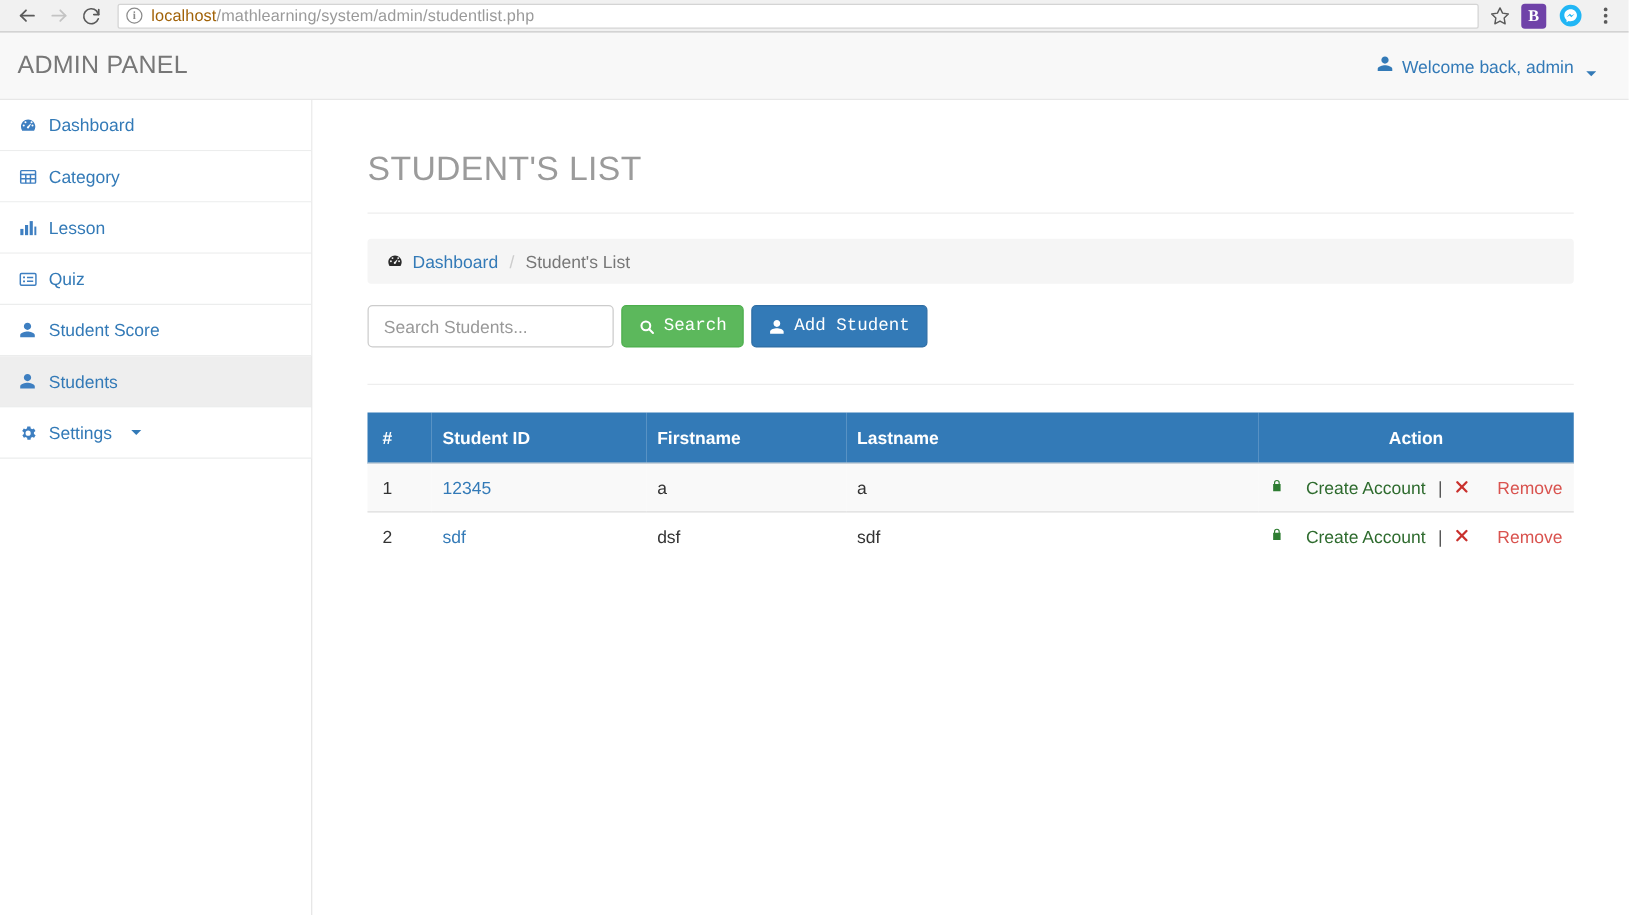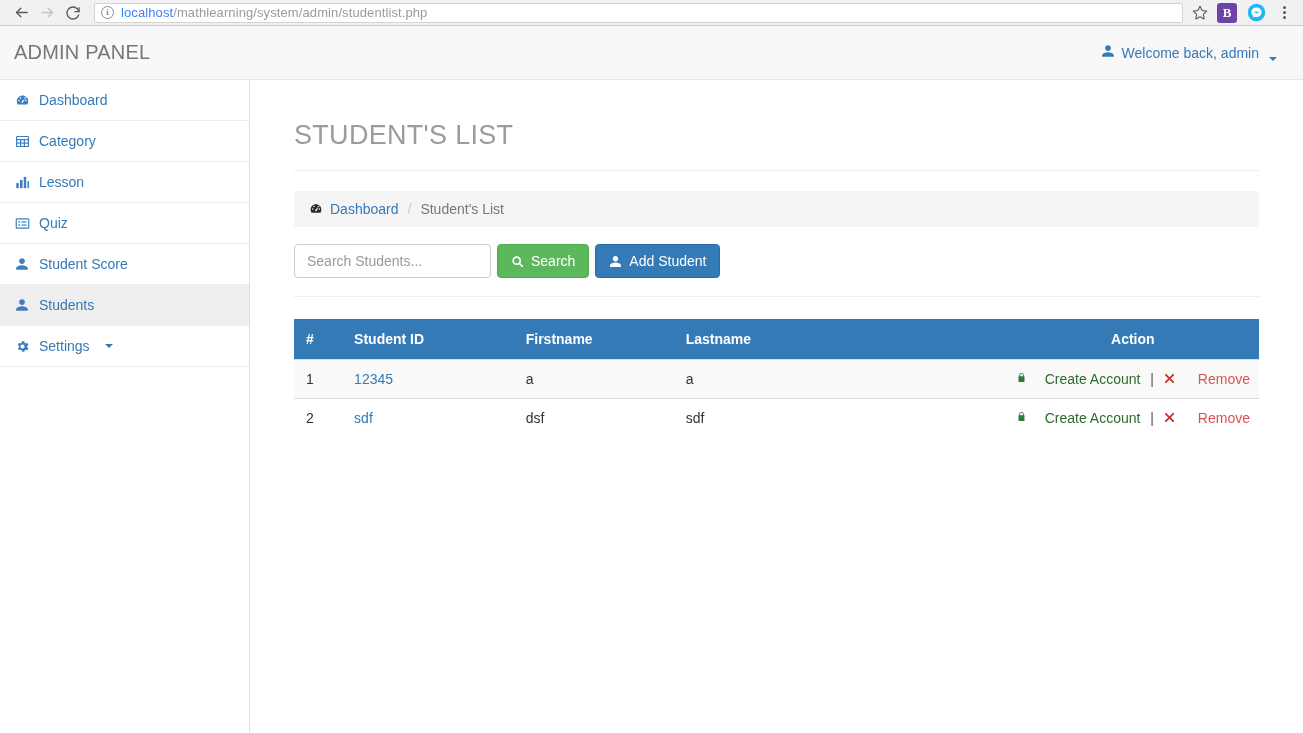--- a/index.html
+++ b/index.html
@@ -57,21 +57,21 @@
     flex: 0 0 auto;
   }
   .url-text {
     font-size: 13px;
     color: #9a9a9a;
     white-space: nowrap;
     overflow: hidden;
     text-overflow: ellipsis;
     letter-spacing: 0.1px;
   }
-  .url-text .host { color: #3b82f6; }
+  .url-text .host { color: #a16207; }
   .star-btn {
     width: 22px; height: 22px;
     display: flex; align-items: center; justify-content: center;
     color: #5a5a5a;
     margin-right: 6px;
     flex: 0 0 auto;
   }
   .ext-icon {
     width: 20px; height: 20px;
     margin-right: 9px;
@@ -183,21 +183,21 @@
   .breadcrumb a { color: #337ab7; text-decoration: none; display: flex; align-items: center; gap: 7px; }
   .breadcrumb .sep { color: #cccccc; padding: 0 3px; }
   .breadcrumb .current { color: #777777; }
   .bc-icon { color: #2b2b2b; display: flex; align-items: center; }
 
   .toolbar {
     display: flex;
     align-items: center;
     gap: 6px;
     margin: 17px 0 0 0;
-    padding-bottom: 18px;
+    padding-bottom: 29px;
     border-bottom: 1px solid #eeeeee;
   }
   .search-input {
     width: 197px;
     height: 34px;
     border: 1px solid #cccccc;
     border-radius: 4px;
     padding: 0 12px;
     font-size: 14px;
     color: #555555;
@@ -209,21 +209,21 @@
   .btn {
     height: 34px;
     border: 1px solid transparent;
     border-radius: 4px;
     font-size: 14px;
     color: #ffffff;
     display: inline-flex;
     align-items: center;
     gap: 7px;
     padding: 0 13px;
-    font-family: Liberation Sans, sans-serif;
+    font-family: Liberation Mono, monospace;
     cursor: pointer;
     white-space: nowrap;
   }
   .btn-success { background: #5cb85c; border-color: #4cae4c; }
   .btn-primary { background: #337ab7; border-color: #2e6da4; }
   .btn svg { display: block; }
 
   
   .table-wrap { margin-top: 22px; }
   table.data { width: 100%; border-collapse: collapse; font-size: 14px; }

